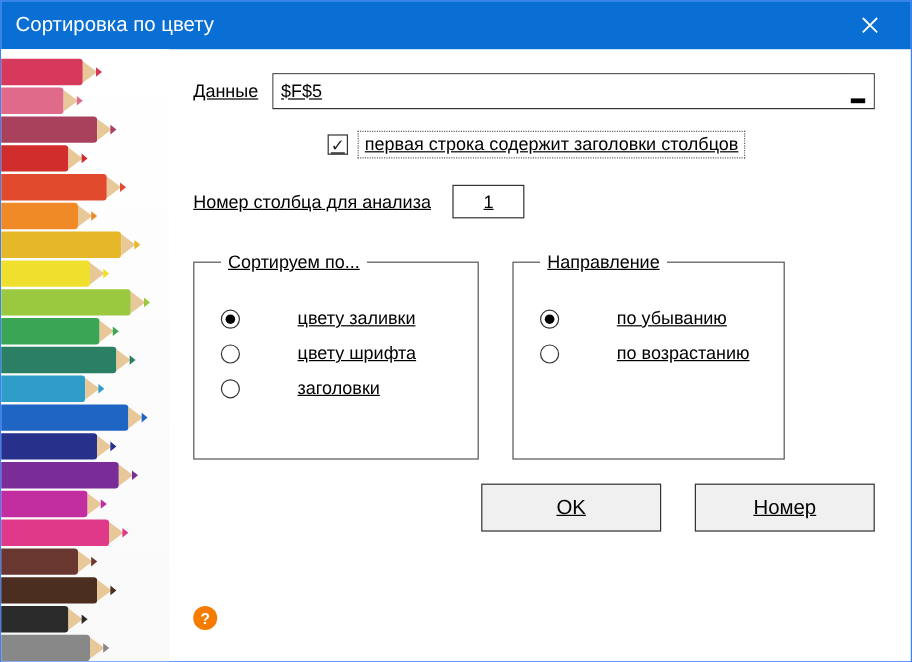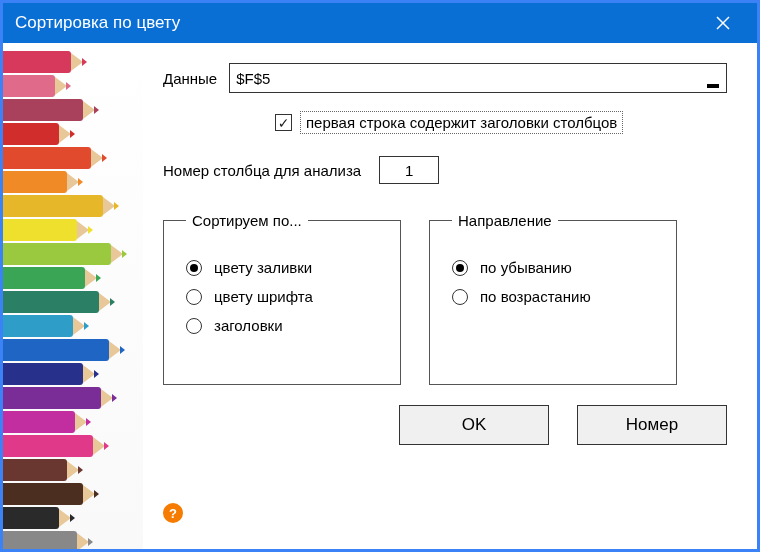--- a/index.html
+++ b/index.html
@@ -1,46 +1,46 @@
 <!DOCTYPE html>
 <html><head>
 <meta charset="utf-8">
 <style>
 * { box-sizing: border-box; margin: 0; padding: 0; }
 body { font-family: "Segoe UI", Tahoma, sans-serif; font-size: 15px; background: #fff; }
-.window { width: 760px; height: 552px; border: 3px solid #3b82f6; display: flex; flex-direction: column; }
+.window { width: 760px; height: 552px; border: 1px solid #3b82f6; display: flex; flex-direction: column; }
 .titlebar { height: 40px; background: #0a6fd4; color: #fff; display: flex; align-items: center; padding: 0 12px; }
 .titlebar-title { font-size: 17px; flex: 1; }
 .close-btn { width: 44px; height: 40px; display: flex; align-items: center; justify-content: center; color: #fff; font-size: 18px; cursor: pointer; }
-.body { flex: 1; display: flex; }
+.body { flex: 1; display: flex; text-decoration: underline; }
 .sidebar { width: 140px; position: relative; overflow: hidden; background: linear-gradient(to bottom, #fff 0%, #f9f9f9 100%); }
 .pencil { position: absolute; height: 22px; left: -20px; }
 .pencil-body { height: 100%; border-top-right-radius:3px; border-bottom-right-radius:3px; position: relative; }
 .pencil-tip { position:absolute; right:-12px; top:2px; width:0; height:0; border-top:9px solid transparent; border-bottom:9px solid transparent; }
 .pencil-lead { position:absolute; right:-16px; top:7px; width:0; height:0; border-top:4px solid transparent; border-bottom:4px solid transparent; }
 .content { flex: 1; padding: 20px 30px 20px 20px; position: relative; }
 .row { display: flex; align-items: center; margin-bottom: 18px; }
 .label { margin-right: 12px; }
 .data-input-wrap { flex:1; display:flex; border:1px solid #333; height:30px; }
 .data-input { flex:1; border:none; padding:0 6px; font-size:15px; font-family: inherit; outline:none; }
 .data-btn { width:26px; display:flex; align-items:flex-end; justify-content:center; border-left:none; cursor:pointer; background:#fff; padding-bottom:4px; }
 .data-btn-inner { width:12px; height:4px; background:#000; }
 .checkbox-row { display:flex; align-items:center; margin-left:112px; margin-bottom:22px; }
 .checkbox { width:17px; height:17px; border:1px solid #333; display:inline-flex; align-items:center; justify-content:center; margin-right:8px; background:#fff; cursor:pointer; font-size:14px; color:#1a1a1a; }
 .checkbox-label { border:1px dotted #666; padding:2px 5px; }
 .col-row { display:flex; align-items:center; margin-bottom:28px; }
 .col-input { width:60px; height:28px; border:1px solid #333; text-align:center; font-size:15px; margin-left:18px; font-family:inherit; }
 .groups { display:flex; gap:28px; margin-bottom:20px; }
 fieldset { border:1px solid #555; padding:18px 22px 38px 22px; }
 legend { padding:0 6px; font-size:15px; }
-.radio-row { display:flex; align-items:flex-end; margin:12px 0; cursor:pointer; }
+.radio-row { display:flex; align-items:flex-end; margin:12px 0; cursor:pointer;gap:36px; }
 .radio { width:16px; height:16px; border:1px solid #333; border-radius:50%; margin-right:12px; display:inline-flex; align-items:center; justify-content:center; background:#fff; }
 .radio-dot { width:8px; height:8px; border-radius:50%; background:#000; }
 .fs1 { width: 238px; }
-.fs2 { width: 248px; }
+.fs2 { width: 227px; }
 .button-row { display:flex; justify-content:flex-end; gap:28px; align-items:center; margin-top:16px; }
 .btn { width:150px; height:40px; border:1px solid #333; background:#f0f0f0; font-size:17px; cursor:pointer; font-family:inherit; }
 .help { width:20px; height:20px; border-radius:50%; background:#f57c00; color:#fff; display:inline-flex; align-items:center; justify-content:center; font-size:13px; font-weight:bold; position:absolute; left:20px; bottom:26px; cursor:pointer; }
 </style>
 </head>
 <body>
 
 <div class="window">
   <div class="titlebar">
     <div class="titlebar-title">Сортировка по цвету</div>

